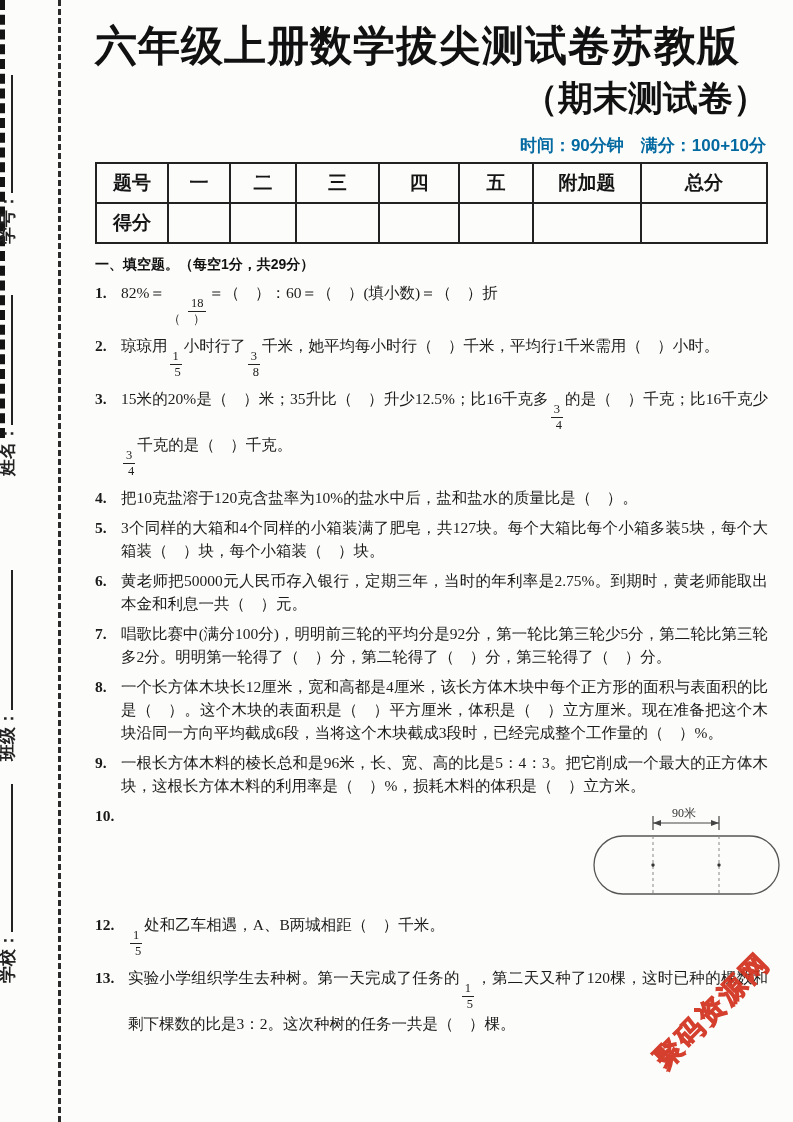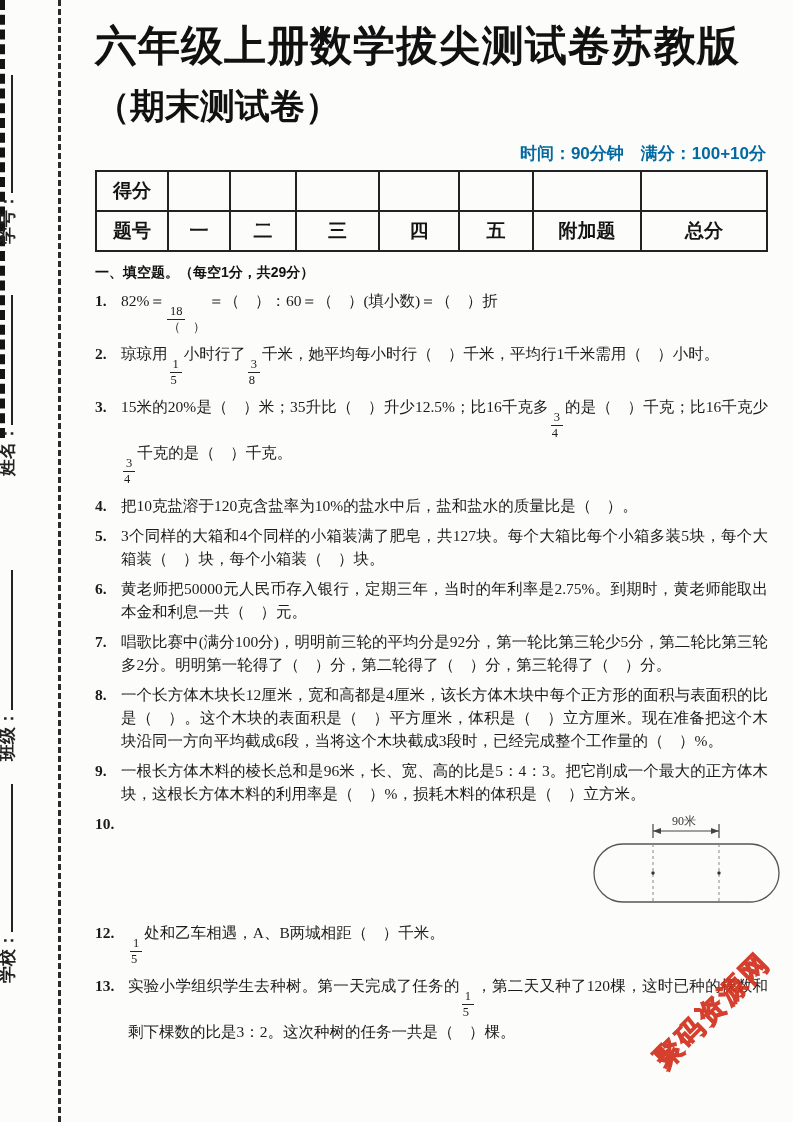--- a/index.html
+++ b/index.html
@@ -26,21 +26,21 @@
   .sf-banji{left:19px;top:738px;} .sf-banji .fill-line{width:140px;}
   .sf-xuexiao{left:19px;top:960px;} .sf-xuexiao .fill-line{width:148px;}
 
   .main{position:absolute;left:95px;top:0;width:673px;}
   .title{
     margin:20px 0 0 0; text-align:left;
     font-family:"Liberation Sans","DejaVu Sans",sans-serif;
     font-weight:700; font-size:42px; line-height:1.22; letter-spacing:1px; color:#111;
   }
   .subtitle{
-    margin:12px 0 0 0; text-align:left;
+    margin:4px 0 0 0; text-align:right;
     font-family:"Liberation Sans","DejaVu Sans",sans-serif;
     font-weight:700; font-size:35px; line-height:1.3; color:#111;
   }
   .meta{
     margin:13px 2px 0 0; text-align:right;
     font-family:"Liberation Sans","DejaVu Sans",sans-serif;
     font-weight:700; font-size:17px; color:#0369a1;
   }
   table.score{
     margin-top:5px; width:673px; border-collapse:collapse;
@@ -53,21 +53,21 @@
   .section-heading{
     margin:12px 0 7px 0;
     font-family:"Liberation Sans","DejaVu Sans",sans-serif;
     font-weight:700; font-size:14px; color:#111;
   }
   .q{display:flex; align-items:flex-start; margin-bottom:7px; font-size:15.5px; line-height:23px;}
   .qno{flex:none; width:26px; font-weight:700;}
   .qno.qno2{width:33px;}
   .qtext{flex:1; text-align:justify;}
   .frac{
-    display:inline-flex; flex-direction:column; align-items:flex-start;
+    display:inline-flex; flex-direction:column; align-items:flex-end;
     vertical-align:-9px; font-size:12.5px; line-height:1.2; margin:0 2px;
   }
   .frac .fn{border-bottom:1.2px solid #222; padding:0 3px;}
   .frac .fd{padding:0 1px;}
   .track-fig{float:right; margin:0 -16px 4px 12px;}
   .watermark{
     position:absolute; left:672px; top:1040px;
     transform:rotate(-45deg); transform-origin:0 100%;
     font-family:"Liberation Sans","DejaVu Sans",sans-serif;
     font-weight:700; font-size:27px; letter-spacing:3px; white-space:nowrap;
@@ -107,38 +107,38 @@
           <col style="width:62px">
           <col style="width:66px">
           <col style="width:83px">
         <col style="width:80px">
           <col style="width:74px">
           <col style="width:108px">
           <col>
       </colgroup>
       <tbody>
           <tr>
-        <td>得分</td>
-        <td></td>
-        <td></td>
-        <td></td>
-        <td></td>
-        <td></td>
-        <td></td>
-        <td></td>
-      </tr>
-      <tr>
         <td>题号</td>
         <td>一</td>
         <td>二</td>
         <td>三</td>
         <td>四</td>
         <td>五</td>
         <td>附加题</td>
         <td>总分</td>
+      </tr>
+      <tr>
+        <td>得分</td>
+        <td></td>
+        <td></td>
+        <td></td>
+        <td></td>
+        <td></td>
+        <td></td>
+        <td></td>
       </tr>
     </tbody>
       </table>
 
     <div class="section-heading">一、填空题。（每空1分，共29分）</div>
 
     <div class="q">
       <span class="qno">1.</span>
       <div class="qtext">
         <span>82%＝</span><span class="frac">

